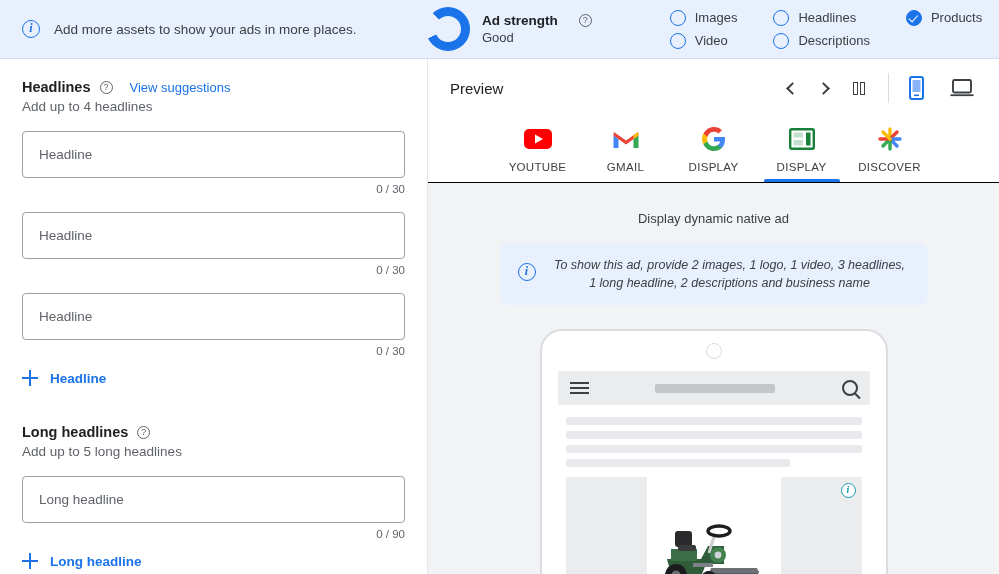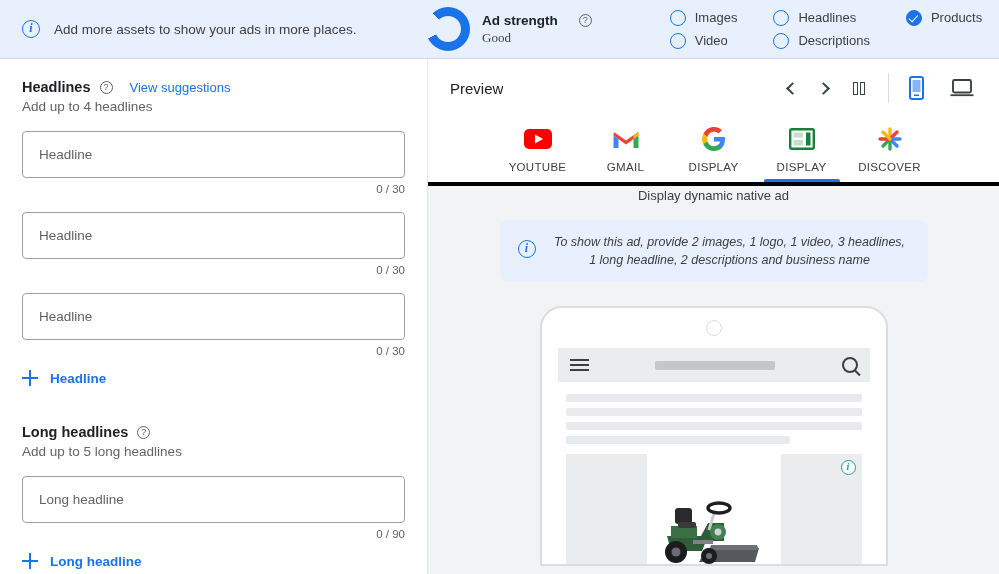--- a/index.html
+++ b/index.html
@@ -37,21 +37,21 @@
     width: 44px; height: 44px; border-radius: 50%;
     background:
       conic-gradient(from 315deg, #1a73e8 0deg 290deg, rgba(0,0,0,0) 290deg 360deg);
     position: relative;
   }
   .donut::after {
     content:""; position:absolute; left:9px; top:9px; width:26px; height:26px;
     border-radius:50%; background:#e8f0fe;
   }
   .strength-txt .t1 { font-size: 13.5px; font-weight: bold; color: #202124; display:flex; align-items:center; gap:21px; }
-  .strength-txt .t2 { font-size: 13px; color: #3c4043; margin-top: 2px; font-family: Liberation Serif, serif; }
+  .strength-txt .t2 { font-size: 13px; color: #3c4043; margin-top: 2px; }
   .qmark {
     display:inline-block; width: 13px; height: 13px; border-radius: 50%;
     border: 1.2px solid #5f6368; color: #5f6368; font-size: 9px; line-height: 11px;
     text-align: center; font-weight: normal; font-family:"Liberation Sans",sans-serif;
   }
 
   .checks {
     display: grid;
     grid-template-columns: auto auto auto;
     column-gap: 36px; row-gap: 7px;
@@ -126,21 +126,21 @@
   .tab {
     width: 88px; padding: 6px 0 12px 0; text-align: center; cursor: pointer;
     position: relative; padding-bottom: 9px;
   }
   .tab .ic { height: 32px; display:flex; align-items:center; justify-content:center; }
   .tab .lb { font-size: 11.5px; color: #3c4043; letter-spacing: .3px; margin-top: 6px; }
   .tab.active::after {
     content:""; position:absolute; left:6px; right:6px; bottom:0; height:3px; background:#1a73e8; border-radius:2px 2px 0 0;
   }
 
-  .prev-body { flex: 1 1 auto; background: #f1f3f4; border-top: 4px solid #000000; padding-top: 2px; overflow: hidden; position: relative; }
+  .prev-body { flex: 1 1 auto; background: #f1f3f4; border-top: 1px solid #000000; padding-top: 28px; overflow: hidden; position: relative; }
   .fmt-label { text-align: center; font-size: 13px; color: #3c4043; }
   .note {
     margin: 17px auto 0 auto; width: 428px; background: #e8f0fe; border-radius: 8px;
     display: flex; gap: 14px; padding: 13px 18px;
   }
   .note .txt { font-size: 12.5px; color: #3c4043; line-height: 1.45; text-align: center; font-style: italic; }
 
   
   .phone {
     margin: 24px auto 0 auto; width: 348px; height: 260px;

